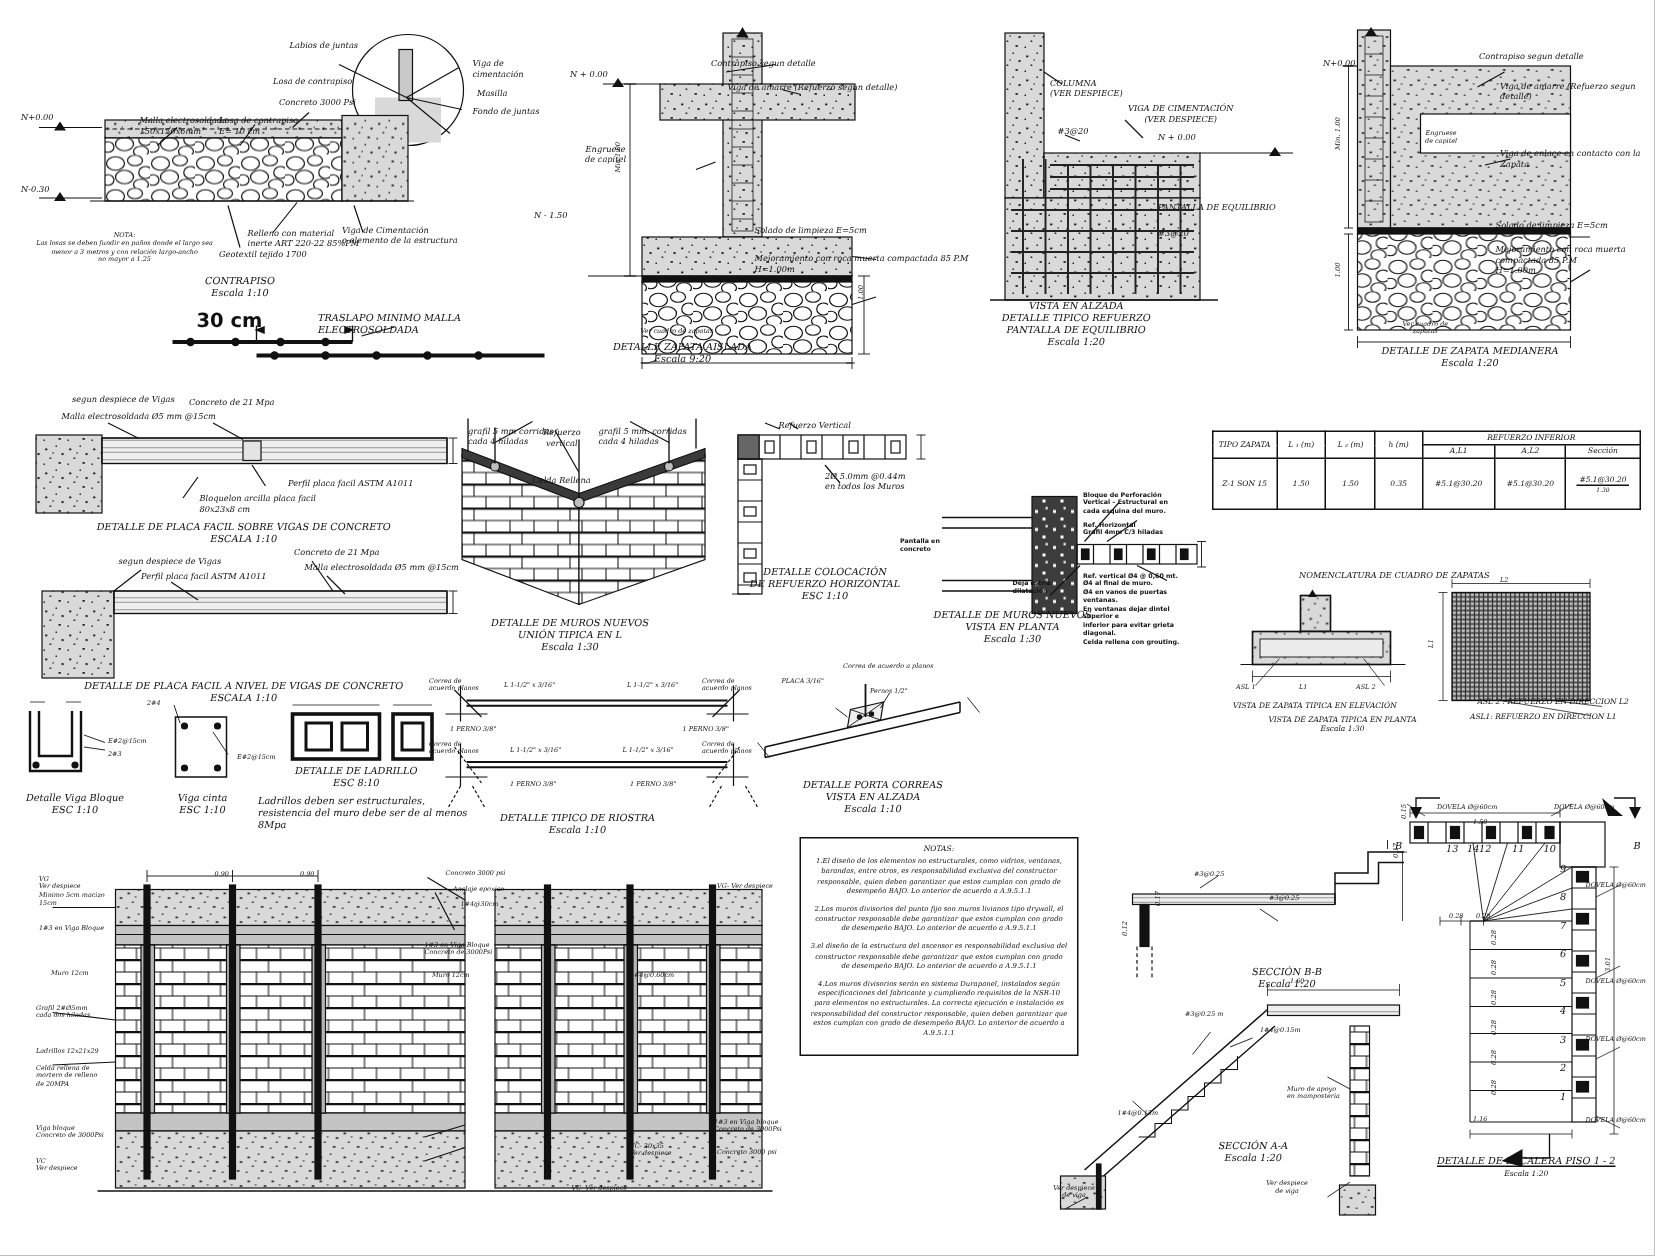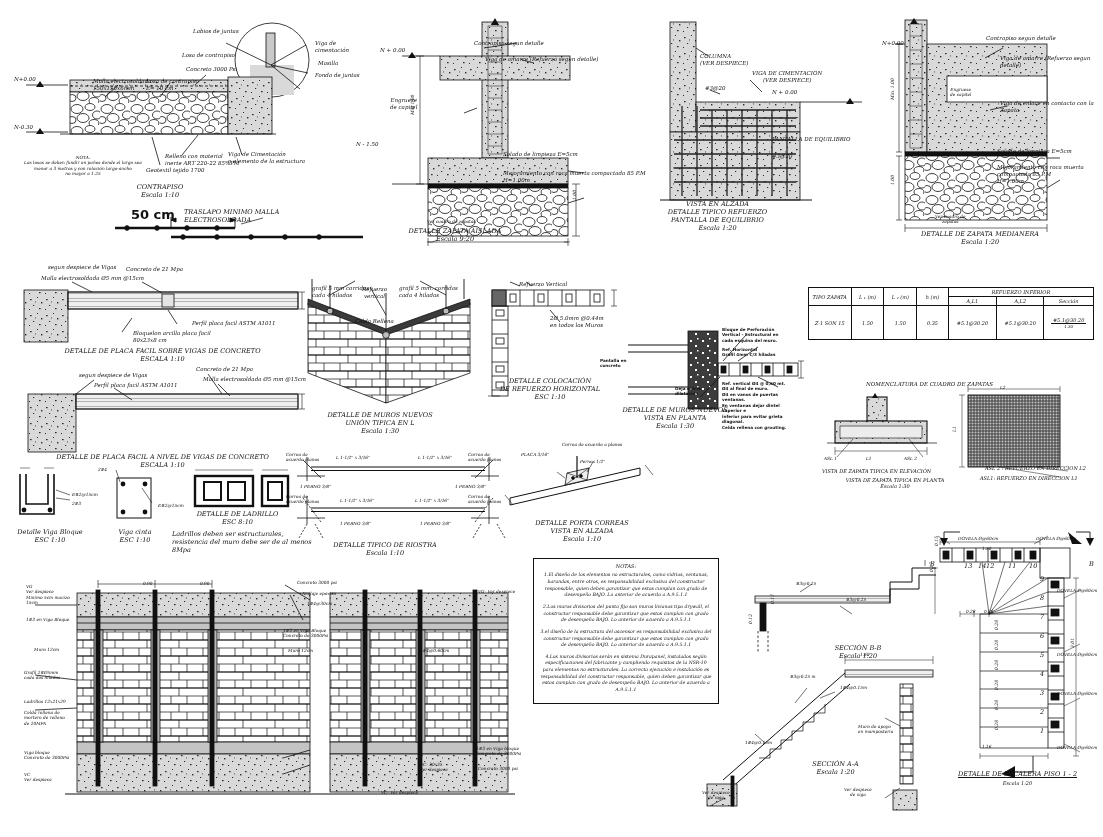--- a/index.html
+++ b/index.html
@@ -450,22 +450,22 @@
 menor a 3 metros y con relación largo-ancho
 no mayor a 1.25</div>
 <div class="l" style="left:165px;top:153px">Relleno con material
 inerte ART 220-22 85%PM</div>
 <div class="l" style="left:146px;top:167px">Geotextil tejido 1700</div>
 <div class="l" style="left:228px;top:151px">Viga de Cimentación
 o elemento de la estructura</div>
 <div class="l c cap" style="left:105px;top:183px;width:110px">CONTRAPISO
 Escala 1:10</div>
 
-<div class="l big" style="left:131px;top:207px">50 cm</div>
-<div class="l cap" style="left:184px;top:208px">TRASLAPO MINIMO MALLA
+<div class="l big" style="left:131px;top:207px">30 cm</div>
+<div class="l cap" style="left:212px;top:208px">TRASLAPO MINIMO MALLA
 ELECTROSOLDADA</div>
 
 <div class="l" style="left:380px;top:47px">N + 0.00</div>
 <div class="l" style="left:474px;top:40px">Contrapiso  segun detalle</div>
 <div class="l" style="left:485px;top:56px">Viga de amarre (Refuerzo segun detalle)</div>
 <div class="l c" style="left:390px;top:97px">Engruese
 de capitel</div>
 <div class="l" style="left:356px;top:141px">N - 1.50</div>
 <div class="l" style="left:503px;top:151px">Solado de limpieza E=5cm</div>
 <div class="l" style="left:503px;top:170px">Mejoramiento con roca muerta compactada 85 P.M

